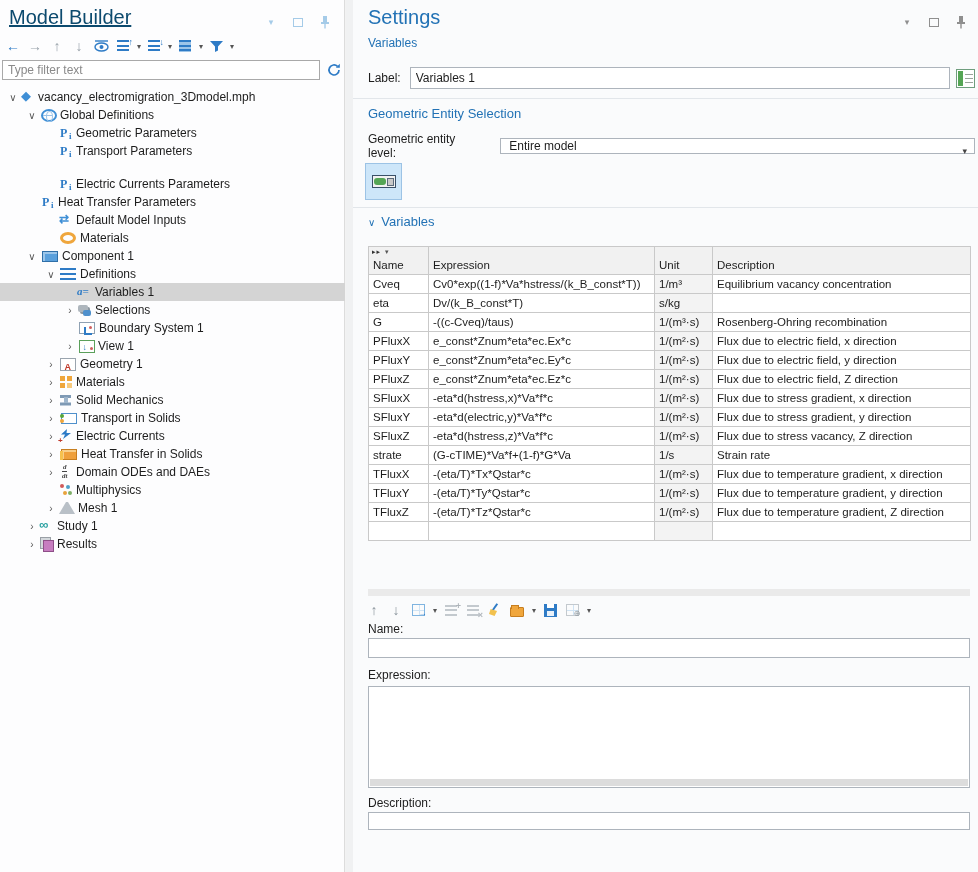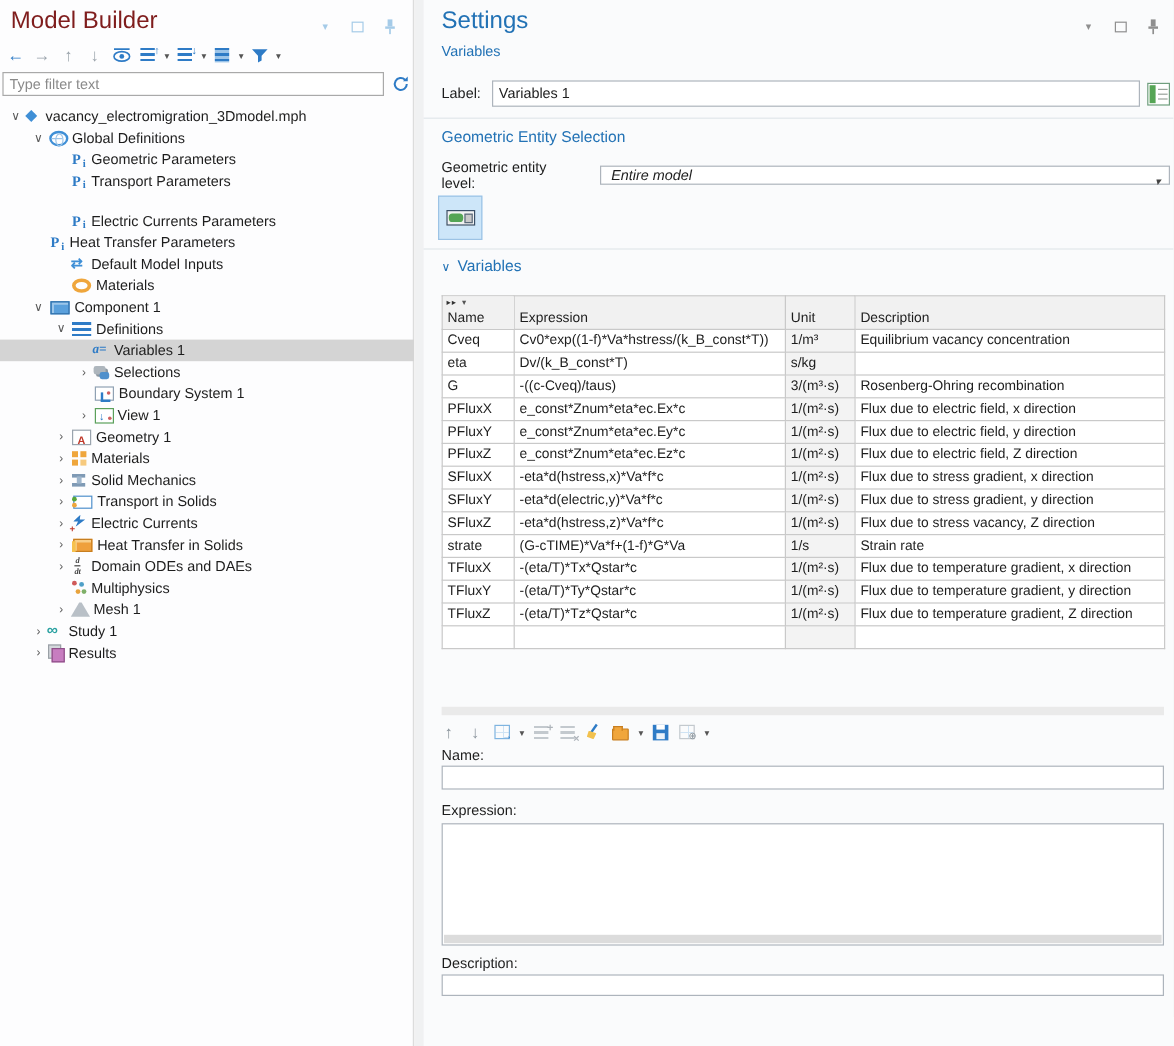--- a/index.html
+++ b/index.html
@@ -3,21 +3,21 @@
 <meta charset="utf-8">
 <style>
   * { box-sizing: border-box; margin: 0; padding: 0; }
   html,body { width:978px; height:872px; overflow:hidden; }
   body { font-family:"Liberation Sans", sans-serif; font-size:12px; color:#1d1d1d; background:#F2F2F2; }
   .app { position:relative; width:978px; height:872px; }
 
   
   .mb-panel { position:absolute; left:0; top:0; width:345px; height:872px; background:#FDFDFE; border-right:1px solid #DCDCDC; }
   .splitter { position:absolute; left:346px; top:0; width:7px; height:872px; background:#F0F1F2; }
-  .panel-title { position:absolute; left:9px; top:6px; font-size:20px; color:#7f1d1d; }
+  .panel-title { position:absolute; left:9px; top:6px; font-size:20px; color:#0c4a6e;text-decoration:underline; }
   .win-controls { position:absolute; top:12px; display:flex; gap:9px; align-items:center; }
   .mb-panel .win-controls { right:10px; color:#A5CBE8; }
   .wc-caret { font-size:9px; line-height:9px; }
   .wc-restore { width:10px; height:9px; border:1.5px solid currentColor; display:inline-block; }
 
   .mb-toolbar { position:absolute; left:4px; top:34px; height:24px; display:flex; align-items:center; gap:4px; }
   .tb-btn { display:inline-flex; align-items:center; justify-content:center; min-width:18px; height:20px; cursor:default; }
   .arrow14 { font-size:14px; line-height:14px; }
   .blue { color:#2E7BC6; } .gray { color:#9AA3AB; }
   .caret { font-size:8px; color:#555; margin-left:1px; }
@@ -88,21 +88,21 @@
   .label-input { width:545px; margin-left:9px; }
   .edit-label-btn { width:19px; height:19px; margin-left:6px; border:1px solid #6F9E7E; background:#FFF; position:relative; cursor:pointer; }
   .edit-label-btn::before { content:""; position:absolute; left:1px; top:1px; width:5px; height:15px; background:#55A555; }
   .edit-label-btn::after { content:""; position:absolute; left:8px; top:4px; width:8px; height:1.5px; background:#9AA49C; box-shadow:0 4px 0 #9AA49C, 0 8px 0 #9AA49C; }
 
   .hsep { position:absolute; left:0; width:625px; border-top:1px solid #E2E6EA; }
   .section-heading { position:absolute; left:15px; font-size:13px; color:#2272B5; }
   .section-chevron { font-size:10px; color:#2272B5; margin-right:6px; }
 
   .entity-row { position:absolute; left:15px; top:132px; width:607px; display:flex; align-items:center; }
-  .select-box { position:relative; margin-left:16px; width:484px; height:16px; border:1px solid #ADB4BC; background:#FFF; display:flex; align-items:center; padding:0 8px; cursor:pointer;font-style:italic; }
+  .select-box { position:relative; margin-left:16px; width:484px; height:16px; border:1px solid #ADB4BC; background:#FFF; display:flex; align-items:center; padding:0 8px; cursor:pointer; }
   .select-box .sel-caret { position:absolute; right:7px; top:7px; font-size:9px; color:#444; }
 
   .toggle-btn { position:absolute; left:12px; top:163px; width:37px; height:37px; background:#CDE6F9; border:1px solid #9CC3E5; display:flex; align-items:center; justify-content:center; cursor:pointer; }
   .toggle-inner { width:24px; height:13px; border:1.5px solid #3A5068; background:#F2F2F2; display:flex; align-items:center; padding:1px; }
   .toggle-green { width:12px; height:7px; background:#55A555; border-radius:3px; }
   .toggle-knob { width:7px; height:8px; background:#C9C9C9; border:1px solid #5A6A7A; margin-left:1px; }
 
   
   .vars-table-wrap { position:absolute; left:15px; top:246px; width:602px; }
   table.vars { border-collapse:collapse; table-layout:fixed; width:602px; background:#FFF; }
@@ -417,21 +417,21 @@
             </tr>
             <tr>
               <td>eta</td>
               <td>Dv/(k_B_const*T)</td>
               <td class="unit-col">s/kg</td>
               <td></td>
             </tr>
             <tr>
               <td>G</td>
               <td>-((c-Cveq)/taus)</td>
-              <td class="unit-col">3/(m³·s)</td>
+              <td class="unit-col">1/(m³·s)</td>
               <td>Rosenberg-Ohring recombination</td>
             </tr>
             <tr>
               <td>PFluxX</td>
               <td>e_const*Znum*eta*ec.Ex*c</td>
               <td class="unit-col">1/(m²·s)</td>
               <td>Flux due to electric field, x direction</td>
             </tr>
             <tr>
               <td>PFluxY</td>

